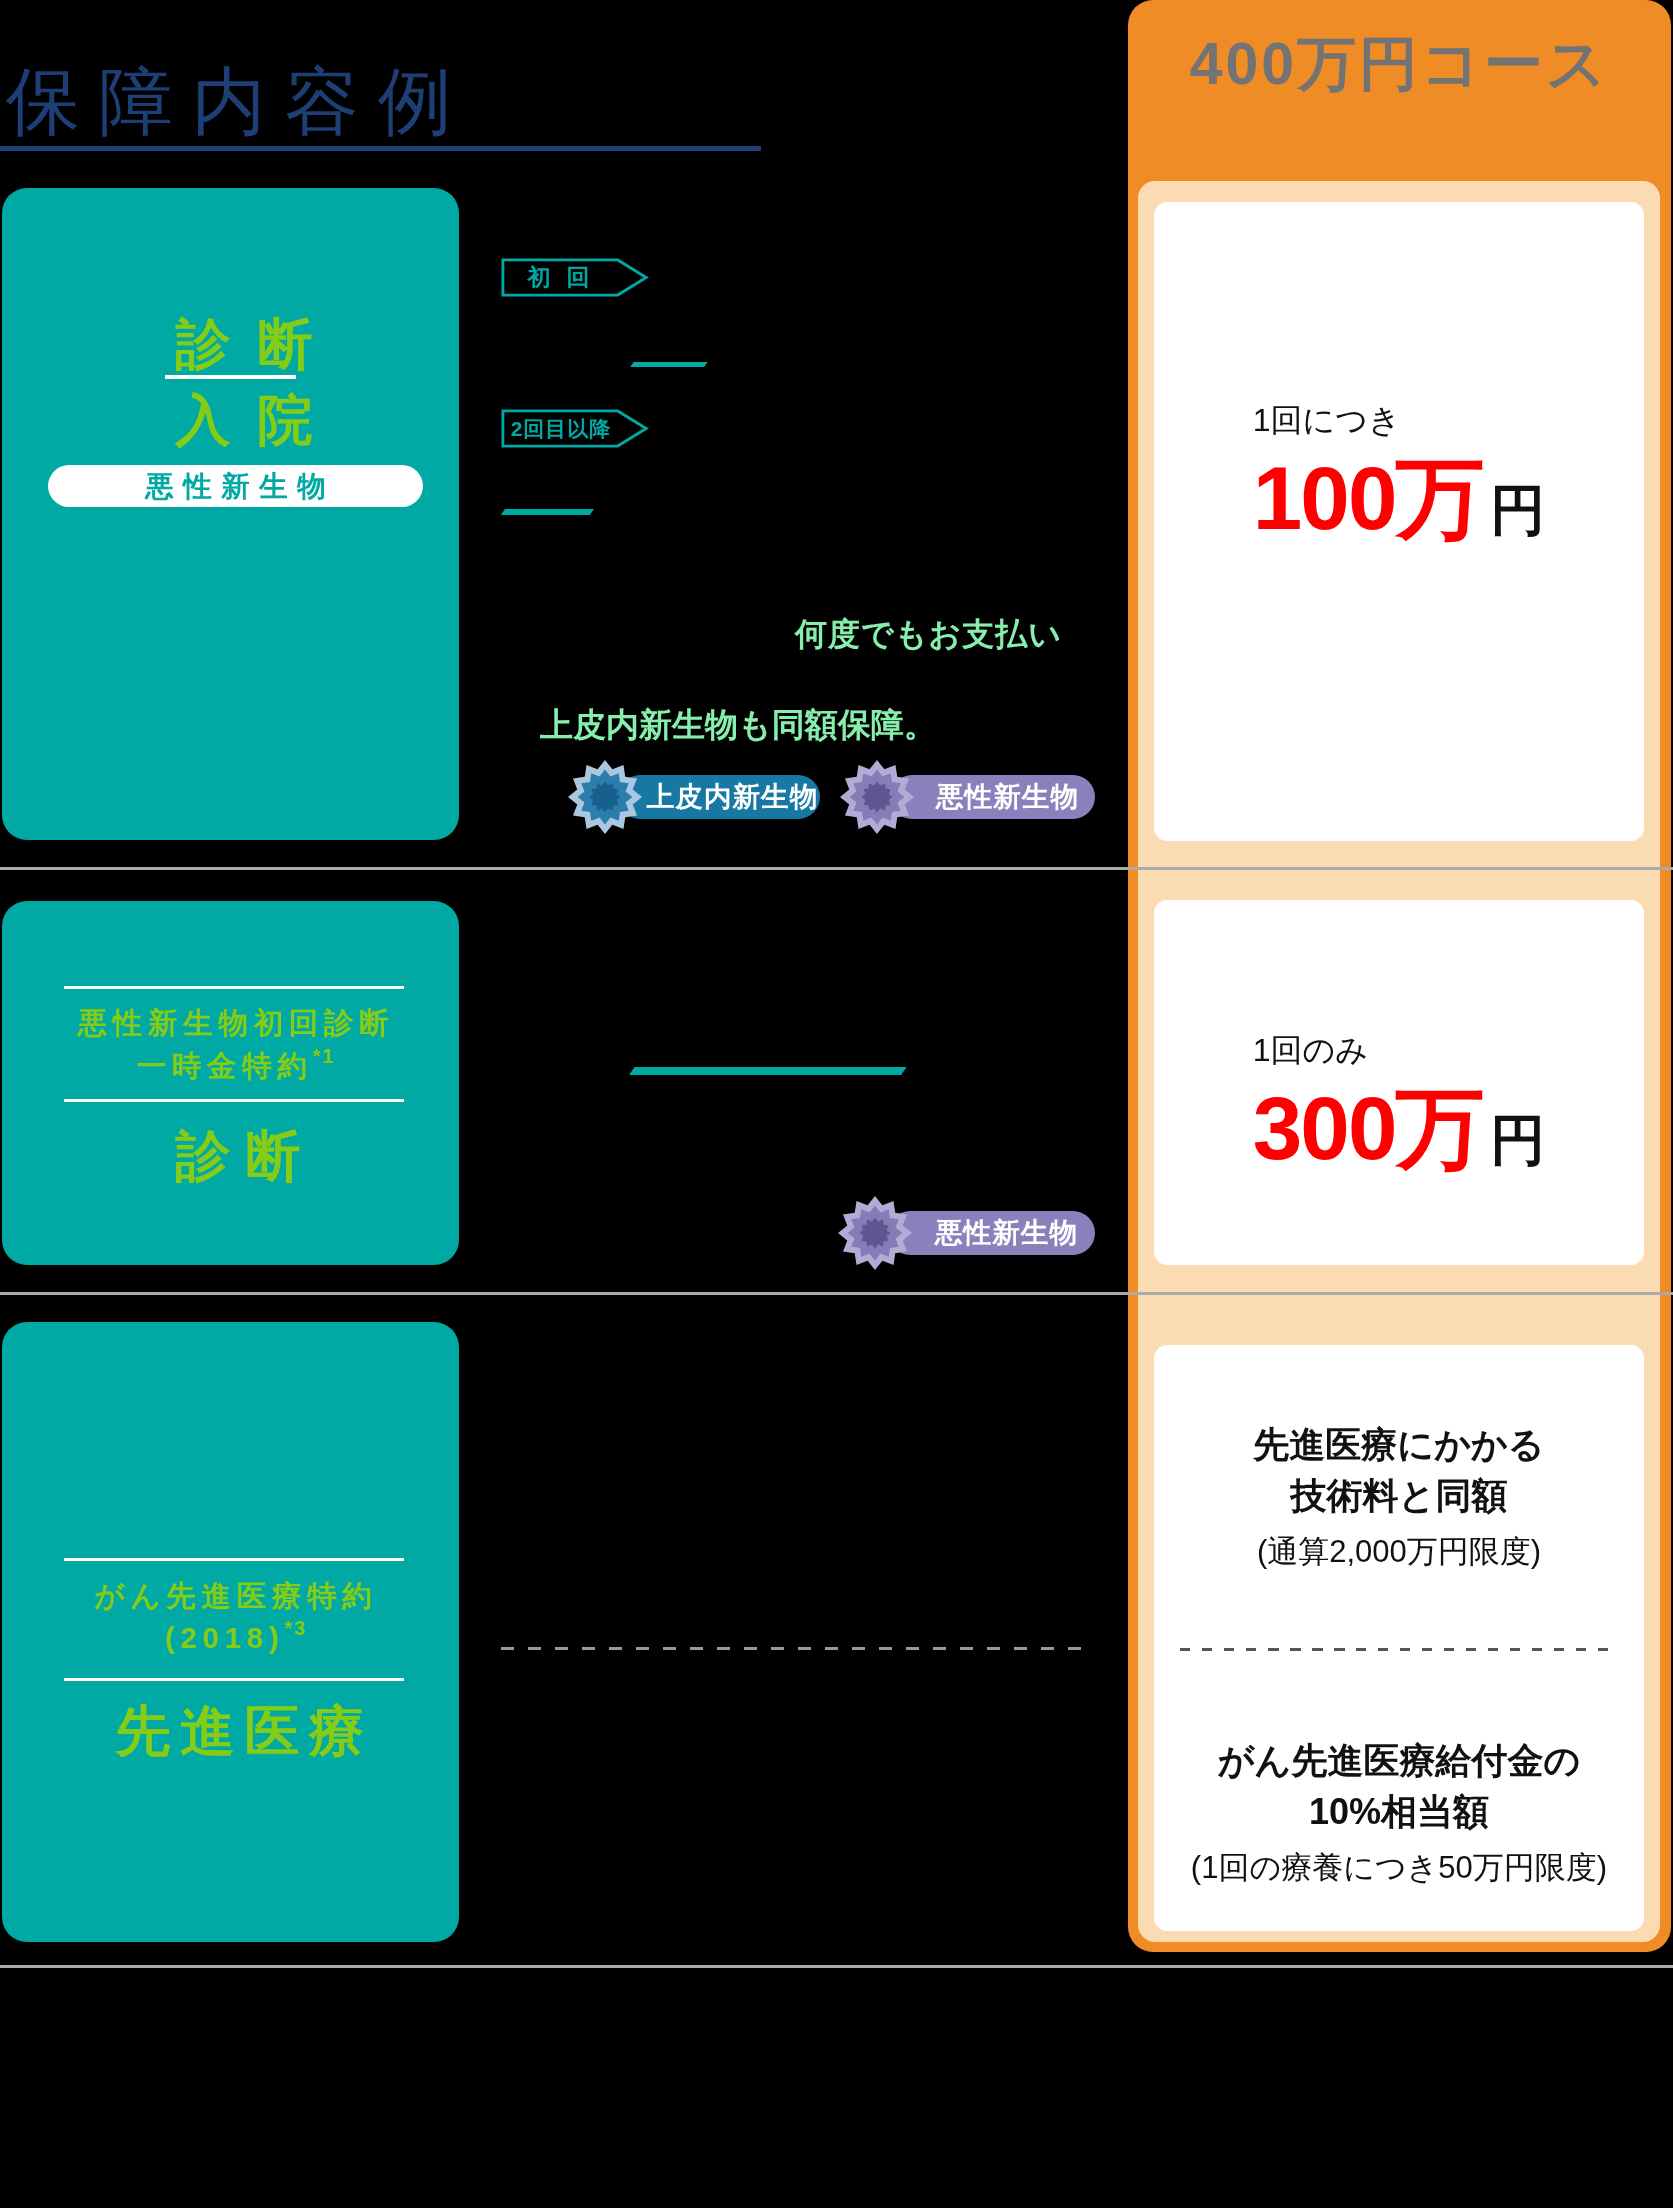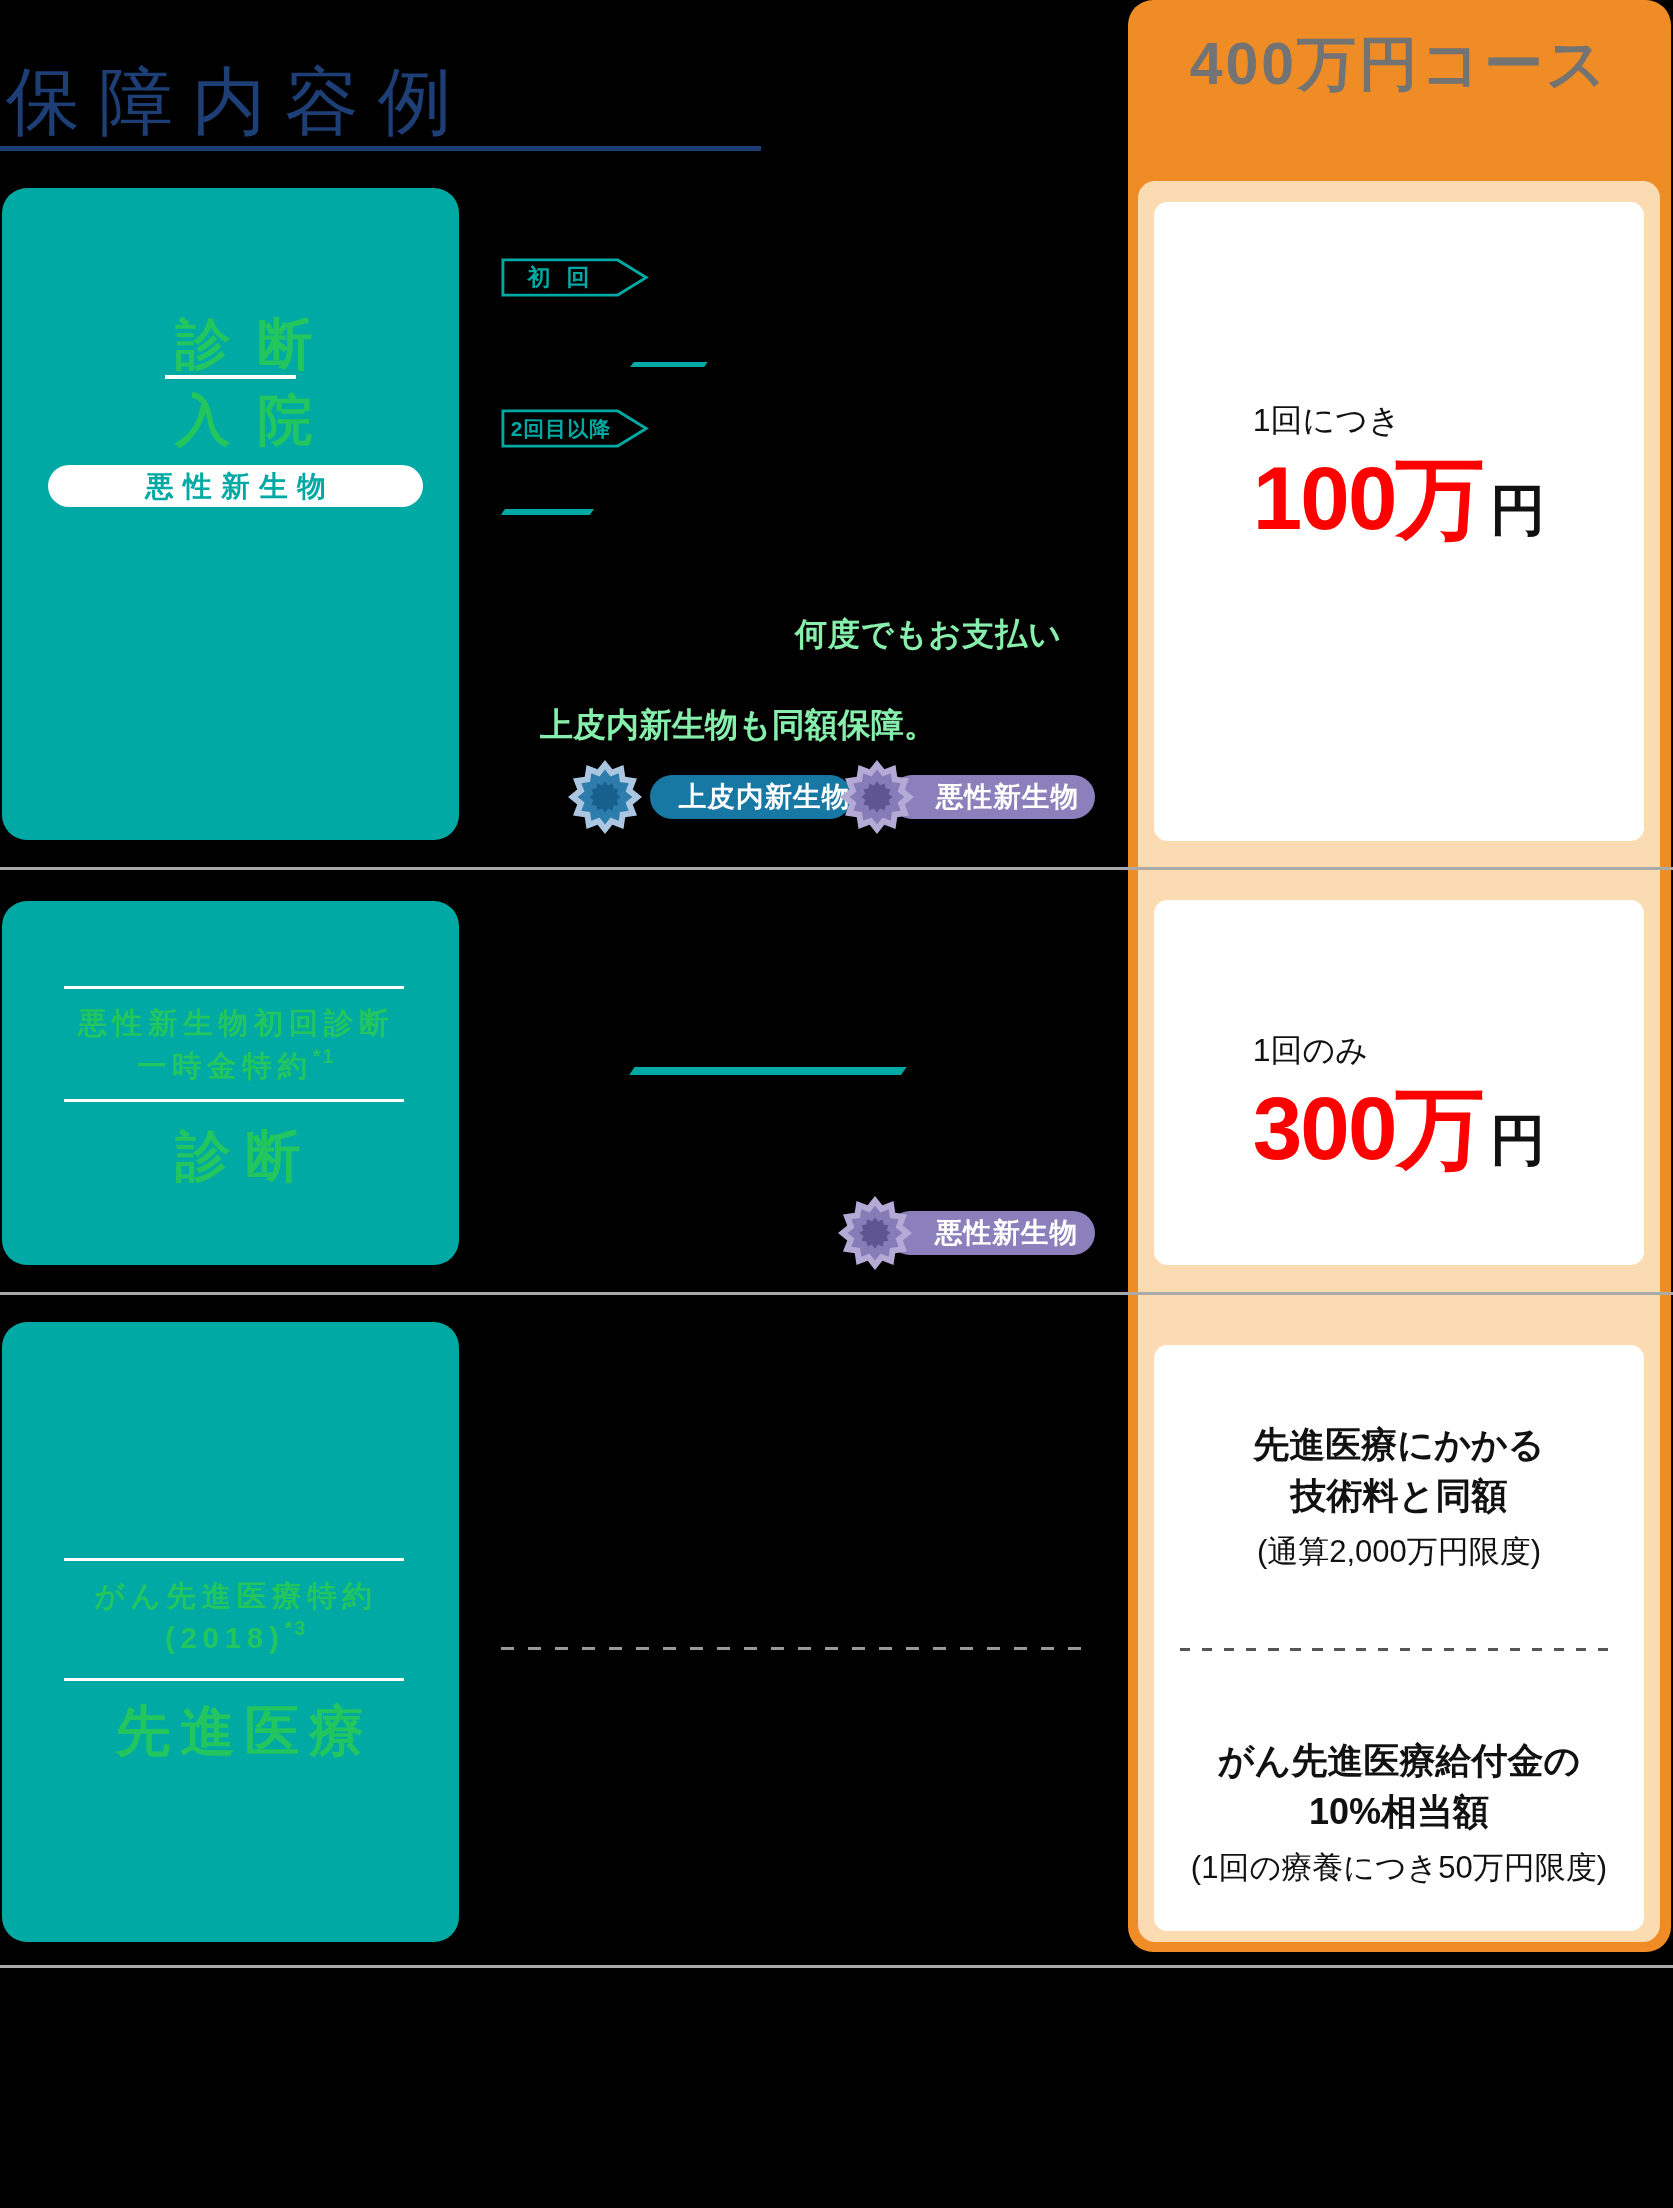--- a/index.html
+++ b/index.html
@@ -21,21 +21,21 @@
   .card1{top:202px;height:639px;}
   .card2{top:900px;height:365px;}
   .card3{top:1345px;height:586px;}
 
   
   .tbox{left:1.9px;width:457px;background:#00a9a3;border-radius:25px;}
   .tbox1{top:188px;height:652px;}
   .tbox2{top:901px;height:364px;}
   .tbox3{top:1322px;height:620px;}
 
-  .tbox-text{left:1.9px;width:457px;text-align:center;color:#22c55e;white-space:nowrap;}
+  .tbox-text{left:1.9px;width:457px;text-align:center;color:#84cc16;white-space:nowrap;}
   .cat-big{font-size:55px;font-weight:bold;letter-spacing:27px;padding-left:27px;}
   .cat1-l1{top:308px;}
   .cat1-l2{top:384px;}
   .rule-s{left:165px;top:375px;width:131px;height:3.8px;background:#fff;}
   .pill-white{left:48px;top:465px;width:375px;height:42px;background:#fff;border-radius:21px;
     line-height:42px;text-align:center;font-size:28.5px;font-weight:bold;color:#00a9a3;letter-spacing:9.5px;padding-left:9.5px;box-sizing:border-box;}
 
   .rule-l{left:64px;width:340px;height:2.9px;background:#fff;}
   .r2a{top:986px;} .r2b{top:1099px;}
   .rider-line{font-size:29.5px;font-weight:bold;letter-spacing:5.7px;padding-left:5.7px;}
@@ -61,21 +61,21 @@
   .tl{background:#00a9a3;transform:skewX(-35deg);}
   .tl1{left:632px;top:362px;width:74px;height:4.8px;}
   .tl2{left:503px;top:509px;width:89px;height:5.7px;}
   .tl3{left:632px;top:1067px;width:272px;height:7.6px;}
   .red-note{color:#86efac;font-weight:bold;white-space:nowrap;}
   .red1{left:795px;top:613px;font-size:32px;letter-spacing:1px;}
   .red2{left:540px;top:703px;font-size:33px;}
 
   .npill{position:absolute;height:44px;border-radius:22px;color:#fff;font-weight:bold;font-size:27.6px;
     text-align:center;line-height:44px;letter-spacing:1px;box-sizing:border-box;white-space:nowrap;}
-  .npill-blue{left:650px;top:775px;width:202px;background:#1878a4;padding-left:27px;}
+  .npill-blue{left:618px;top:775px;width:202px;background:#1878a4;padding-left:27px;}
   .npill-purple1{left:890px;top:775px;width:205px;background:#8b80bb;padding-left:30px;}
   .npill-purple2{left:888px;top:1211px;width:207px;background:#8b80bb;padding-left:30px;}
   .star{width:74px;height:74px;z-index:5;}
   .star1{left:568px;top:760px;} .star2{left:840px;top:760px;} .star3{left:838px;top:1196px;}
 
   
   .benefit{left:1154px;width:490px;text-align:center;z-index:10;}
   .benefit1{top:399px;} .benefit2{top:1029px;}
   .benefit .inner{display:inline-block;text-align:left;}
   .b-label{font-size:32px;color:#111;margin-bottom:11.4px;}

